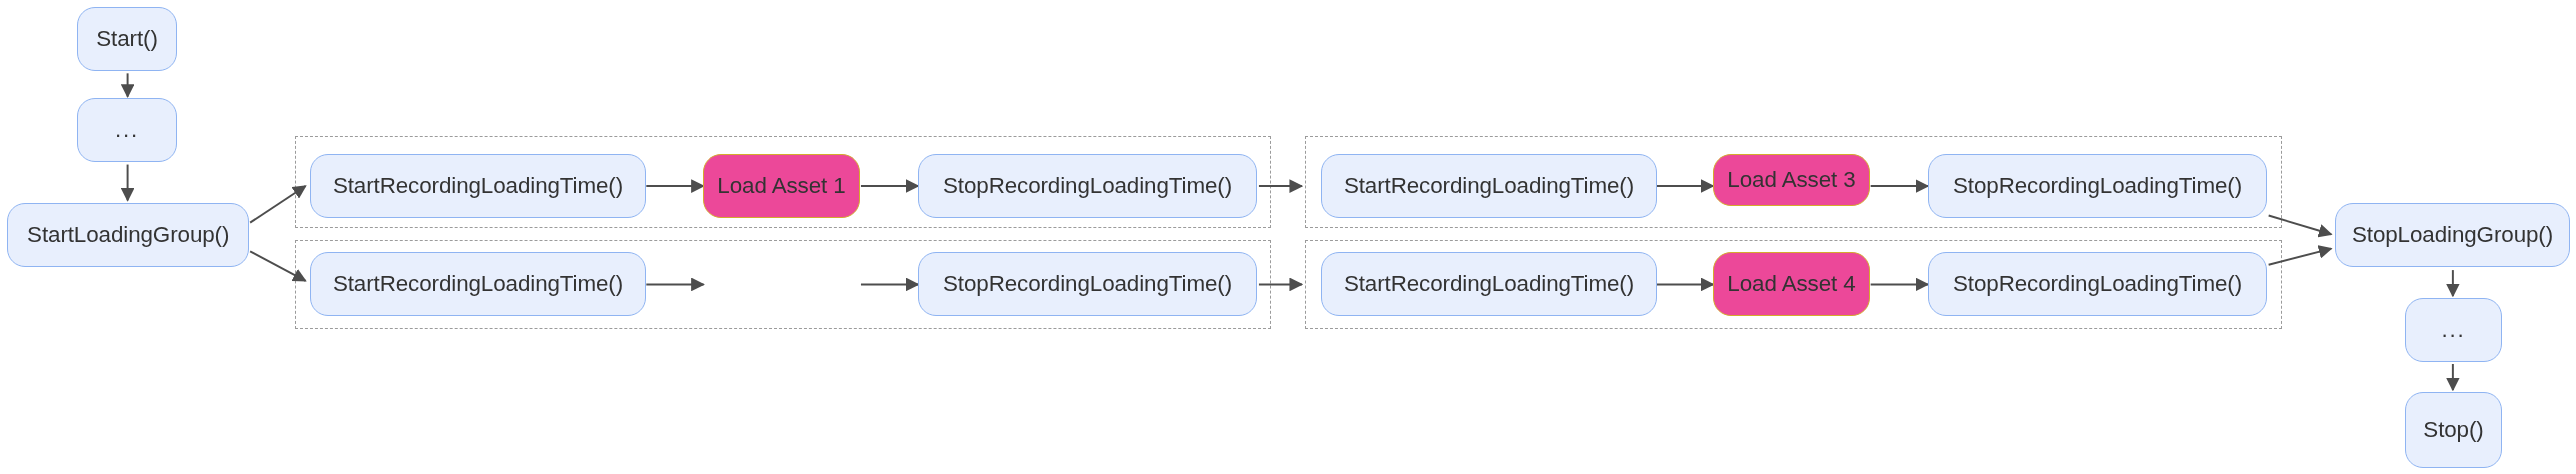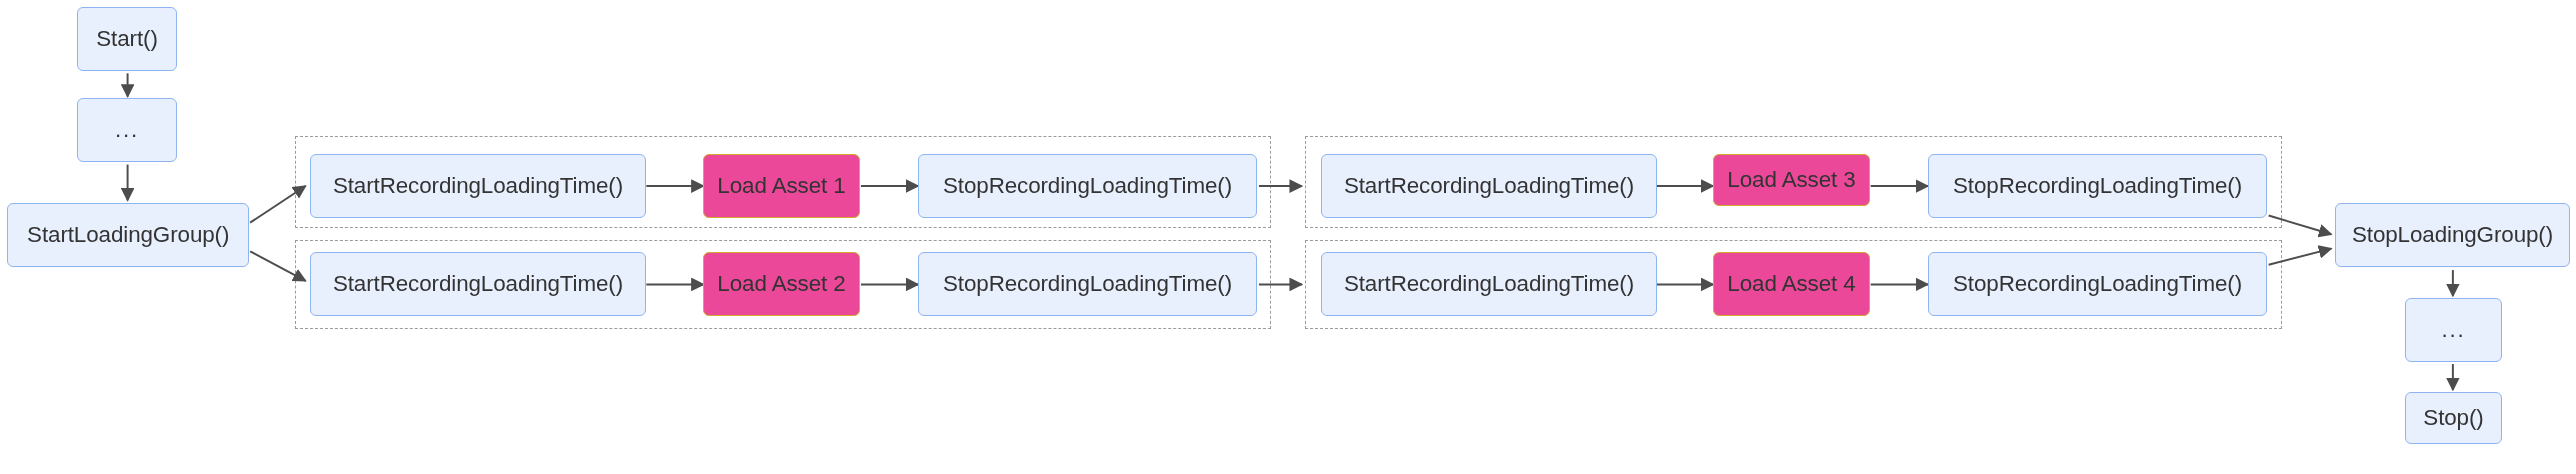--- a/index.html
+++ b/index.html
@@ -8,21 +8,21 @@
     font-family:"Liberation Sans", sans-serif;
     -webkit-font-smoothing:antialiased;
   }
   #canvas{position:relative;width:2576px;height:474px;overflow:hidden;background:#fff;}
 
   
   .node{
     position:absolute;
     box-sizing:border-box;
     display:flex;align-items:center;justify-content:center;
-    border-radius:6px;
+    border-radius:18px;
     text-align:center;
     white-space:nowrap;
     letter-spacing:-0.1px;
     z-index:5;
   }
   .node.blue{
     background:#e8effd;
     border:1.8px solid #8fb4f2;
     color:#2f2f2f;
   }
@@ -126,23 +126,20 @@
   <div class="node yellow" style="left:703px;top:154px;width:157px;height:64px;">
     <span class="lbl">Load Asset 1</span>
   </div>
   <div class="node blue" style="left:918px;top:154px;width:339px;height:64px;">
     <span class="lbl">StopRecordingLoadingTime()</span>
   </div>
 
   <div class="node blue" style="left:310px;top:252px;width:336px;height:64px;">
     <span class="lbl">StartRecordingLoadingTime()</span>
   </div>
-  <div class="node yellow" style="left:703px;top:252px;width:157px;height:64px;">
-    <span class="lbl">Load Asset 2</span>
-  </div>
   <div class="node blue" style="left:918px;top:252px;width:339px;height:64px;">
     <span class="lbl">StopRecordingLoadingTime()</span>
   </div>
 
   <div class="node blue" style="left:1321px;top:154px;width:336px;height:64px;">
     <span class="lbl">StartRecordingLoadingTime()</span>
   </div>
   <div class="node yellow" style="left:1713px;top:154px;width:157px;height:52px;">
     <span class="lbl">Load Asset 3</span>
   </div>
@@ -161,18 +158,18 @@
   </div>
 
   <div class="node blue" style="left:2335px;top:203px;width:235px;height:64px;justify-content:center;">
     <span class="lbl">StopLoadingGroup()</span>
   </div>
 
   <div class="node blue" style="left:2405px;top:298px;width:97px;height:64px;">
     <span class="lbl ellipsis">...</span>
   </div>
 
-  <div class="node blue" style="left:2405px;top:392px;width:97px;height:52px;">
+  <div class="node blue" style="left:2405px;top:392px;width:97px;height:76px;">
     <span class="lbl">Stop()</span>
   </div>
 
 </div>
 
 
 </body></html>

